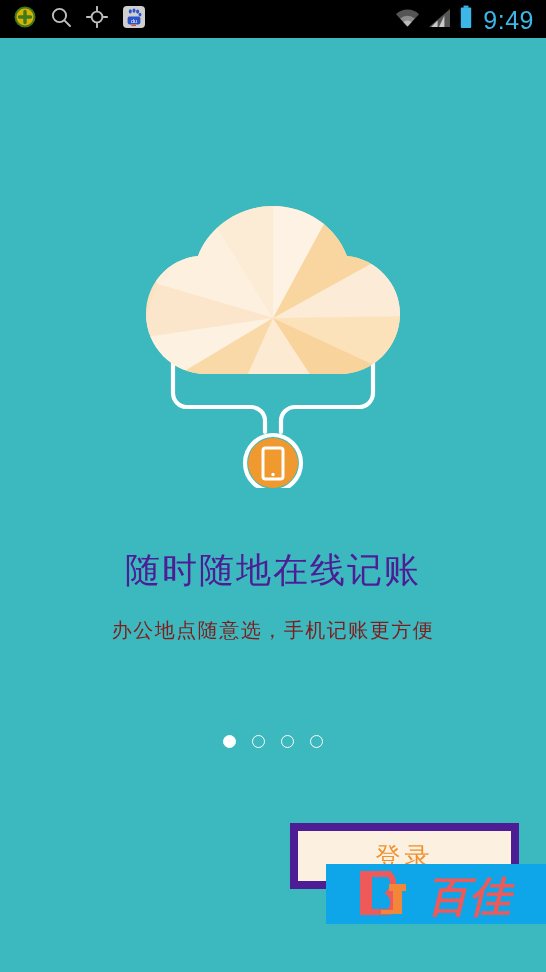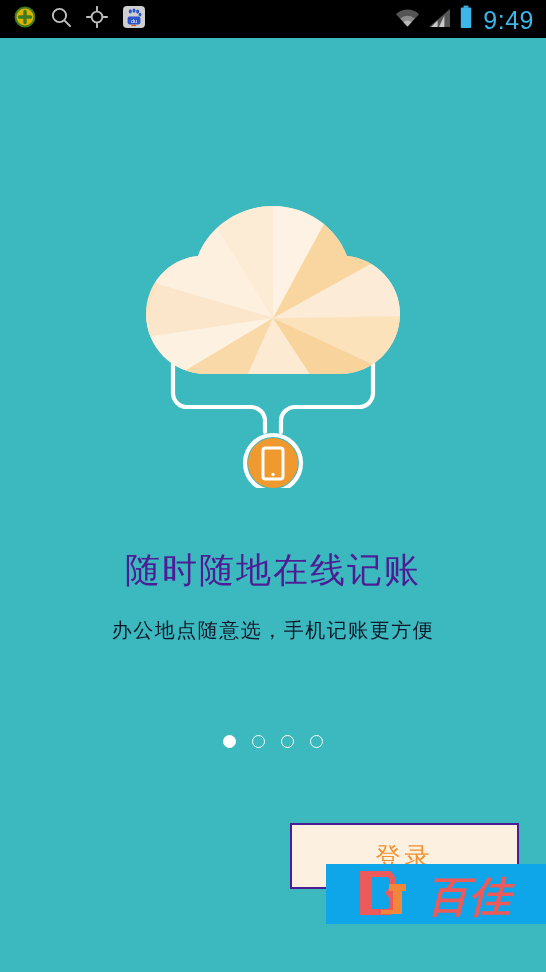--- a/index.html
+++ b/index.html
@@ -26,41 +26,41 @@
   .hero svg{ display:block; margin:0 auto; }
 
   
   .headline{
     position:absolute; left:0; top:552px; width:546px; text-align:center;
     color:#4c1d95; font-size:35px; letter-spacing:2px; line-height:1;
     font-weight:400;
   }
   .subhead{
     position:absolute; left:0; top:620px; width:546px; text-align:center;
-    color:#0f172a; font-size:20px; letter-spacing:1.5px; line-height:1;
+    color:#7f1d1d; font-size:20px; letter-spacing:1.5px; line-height:1;
     font-weight:400;
   }
 
   
   .dots{
     position:absolute; left:0; top:735px; width:546px;
     display:flex; justify-content:center; align-items:center; gap:16px;
   }
   .dot{ width:13px; height:13px; border-radius:50%; border:1.6px solid #FFFFFF; background:transparent; }
   .dot.active{ background:#FFFFFF; }
 
   
   .btn-row{ position:absolute; left:0; top:823px; width:546px; height:66px; }
   .btn{
     position:absolute; top:0; height:66px;
     display:flex; align-items:center; justify-content:center;
     font-size:25px; letter-spacing:4px; line-height:1; cursor:pointer;
   }
   .btn-register{ left:26px; width:232px; background:#F7922F; color:#FFFFFF; }
-  .btn-login{ left:290px; width:229px; background:#FCF0E0; color:#F0902C; border:2px solid #4c1d95; }
+  .btn-login{ left:290px; width:229px; background:#FCF0E0; color:#F0902C; border:8px solid #4c1d95; }
 
   
   .watermark{
     position:absolute; left:326px; top:864px; width:262px; height:60px;
     background:#0ea5e9; display:flex; align-items:center; justify-content:center;
     overflow:hidden;
   }
 </style>
 </head>
 <body>

